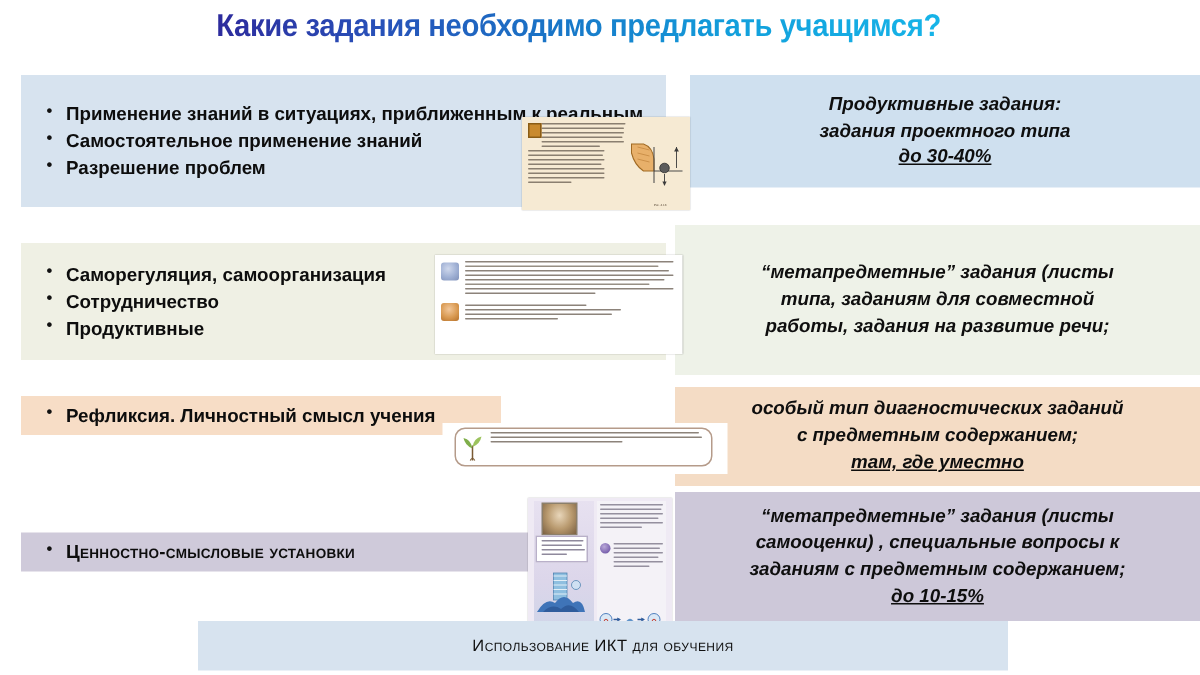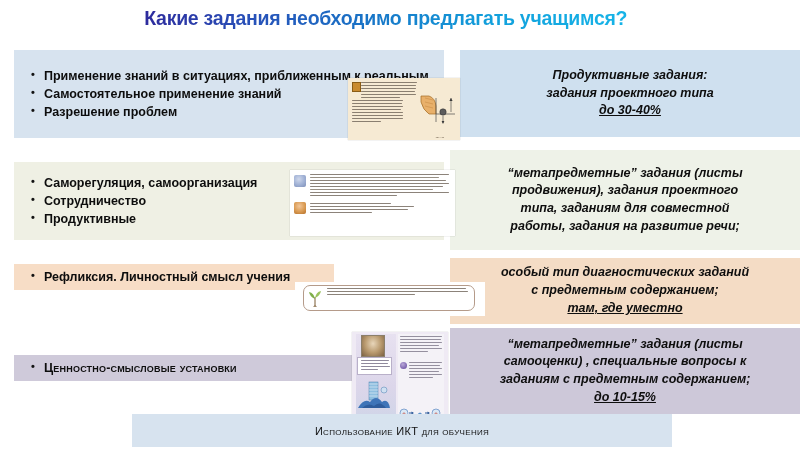--- a/index.html
+++ b/index.html
@@ -228,21 +228,21 @@
     <div class="bullet-line">
       <span class="bullet-dot">•</span>
       <span class="bullet-text">Самостоятельное применение знаний</span>
     </div>
     <div class="bullet-line">
       <span class="bullet-dot">•</span>
       <span class="bullet-text">Разрешение проблем</span>
     </div>
   </div>
 
-  <div class="panel right-panel" style="left:460px; top:50px; width:340px; height:87px; background:#cfe0ef;">
+  <div class="panel right-panel" style="left:460px; top:50px; width:340px; height:75px; background:#cfe0ef;">
     <div class="rp-line">Продуктивные задания:</div>
     <div class="rp-line">задания проектного типа</div>
     <div class="rp-line u">до 30-40%</div>
   </div>
 
   <div class="shot shot1">
     <div class="initial"></div>
     <div class="txtblock">
       <div class="lorem-line" style="width:100%"></div>
       <div class="lorem-line" style="width:98%"></div>
@@ -285,21 +285,20 @@
       <span class="bullet-text">Сотрудничество</span>
     </div>
     <div class="bullet-line">
       <span class="bullet-dot">•</span>
       <span class="bullet-text">Продуктивные</span>
     </div>
   </div>
 
   <div class="panel right-panel" style="left:450px; top:150px; width:350px; height:100px; background:#eef2e8;">
     <div class="rp-line">“метапредметные” задания (листы</div>
-    <div class="rp-line">продвижения), задания  проектного</div>
     <div class="rp-line">типа,  заданиям для совместной</div>
     <div class="rp-line">работы, задания на развитие  речи;</div>
   </div>
 
   <div class="shot shot2">
     <div class="ico a"></div>
     <div class="ico b"></div>
     <div class="qblock" style="top:4px;">
       <div class="lorem-line" style="width:99%"></div>
       <div class="lorem-line" style="width:92%; background:#7a6f62"></div>

